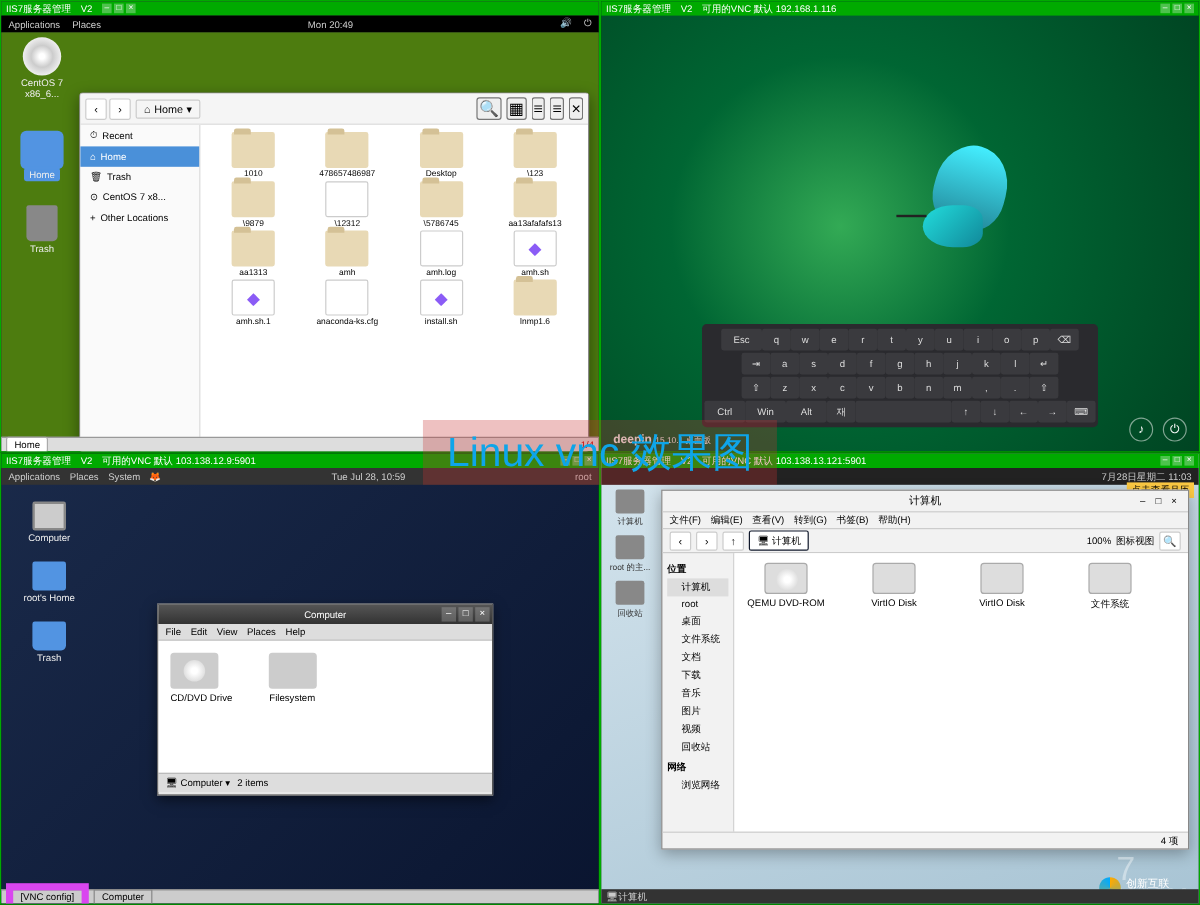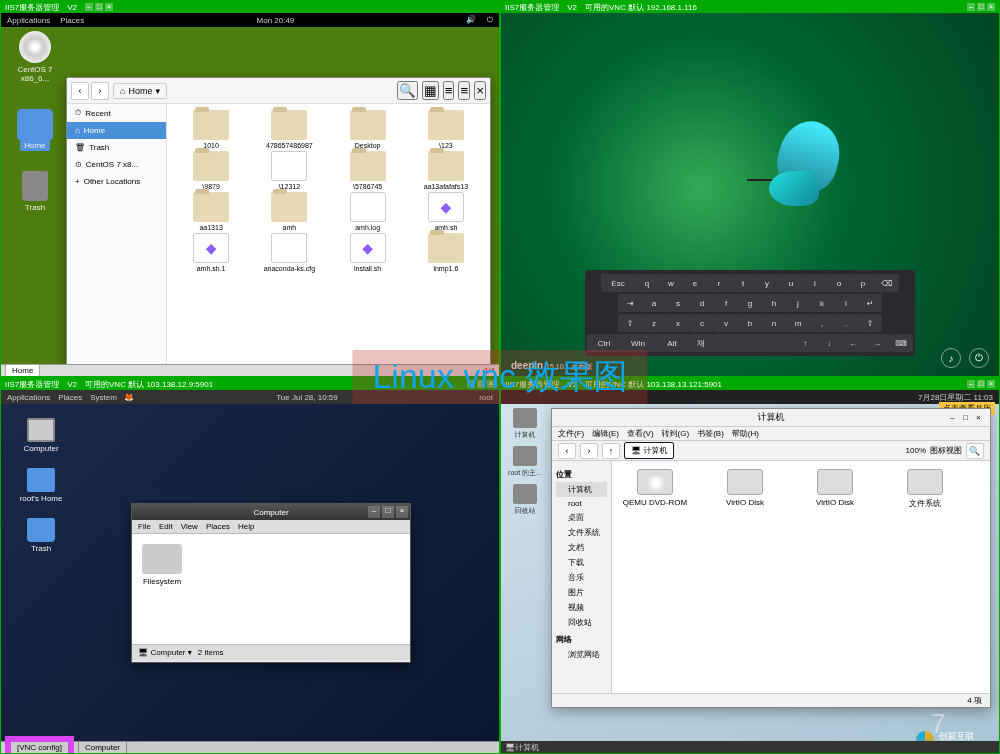--- a/index.html
+++ b/index.html
@@ -353,20 +353,24 @@
         </div>
     <div class="menu" id="p3menu">
           <span>File</span>
           <span>Edit</span>
           <span>View</span>
           <span>Places</span>
           <span>Help</span>
         </div>
     <div class="body" id="p3body">
           <div class="drv">
+            <div class="dimg cd"></div>
+            <div>CD/DVD Drive</div>
+          </div>
+          <div class="drv">
             <div class="dimg hd"></div>
             <div>Filesystem</div>
           </div>
         </div>
     <div class="stat">
       <span>🖥 <span>Computer</span> ▾</span>
       <span>2 items</span>
     </div>
   </div>
   <div class="tbar">

